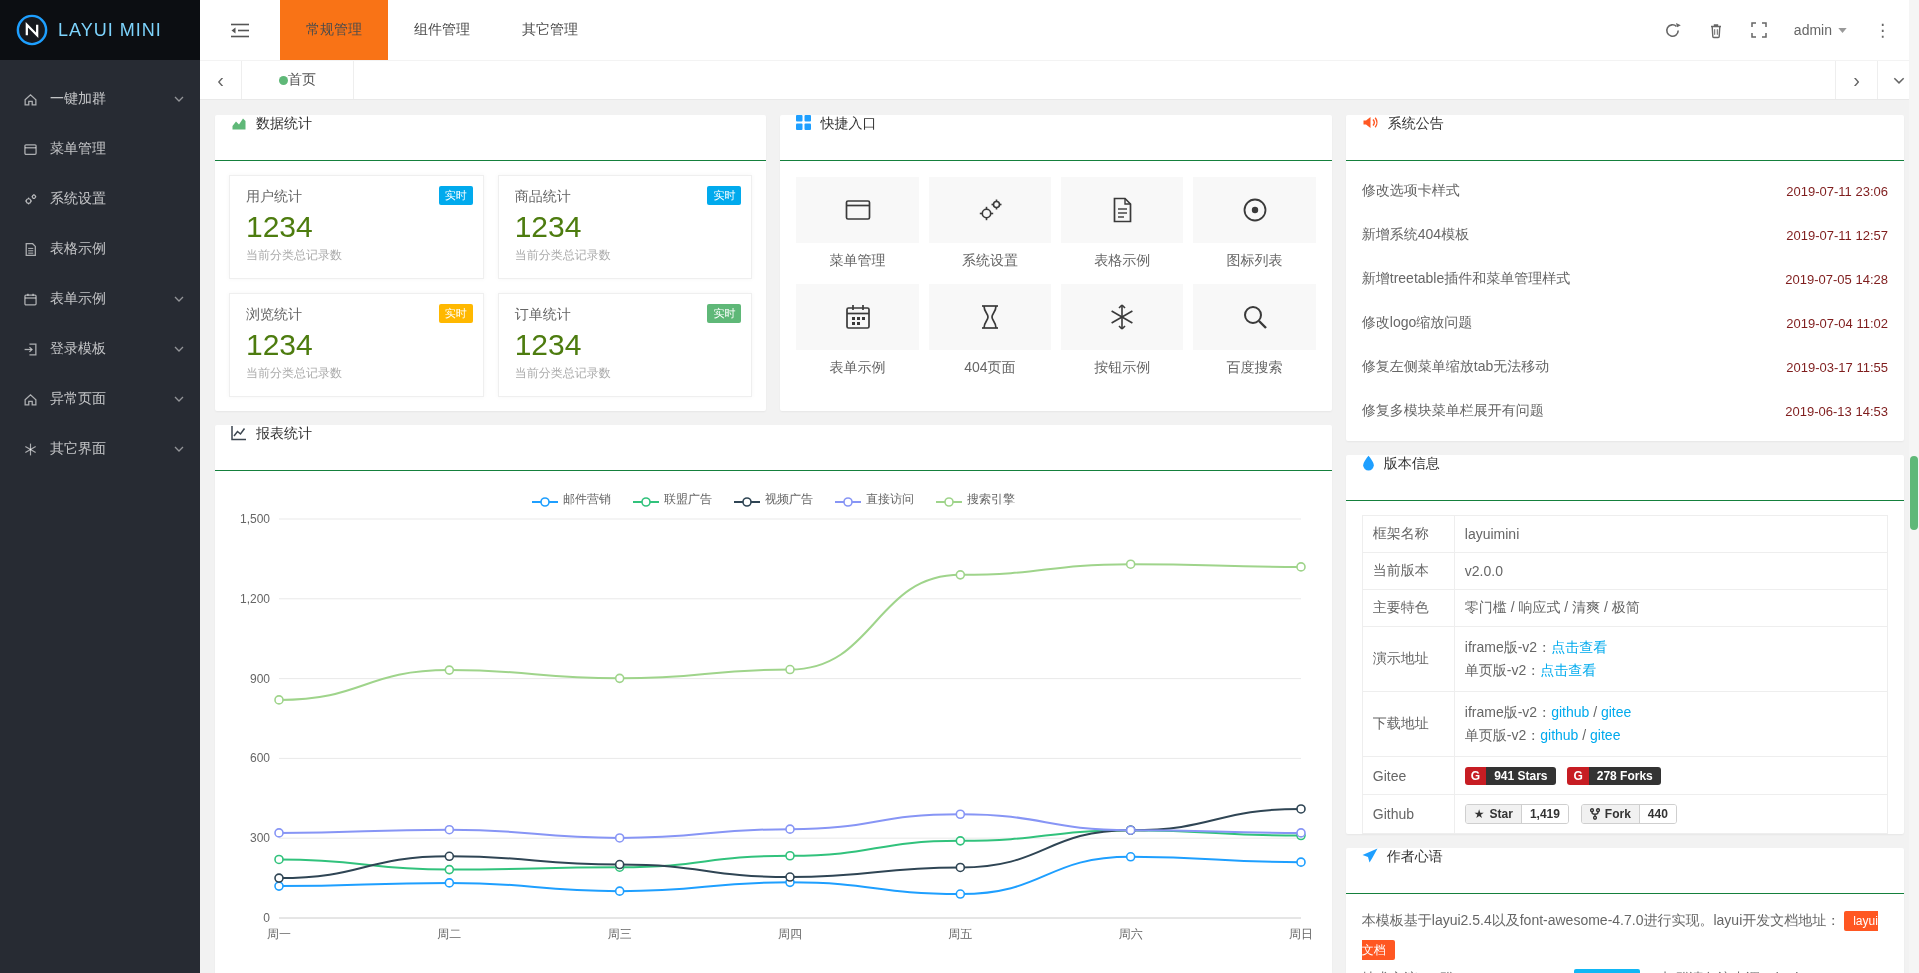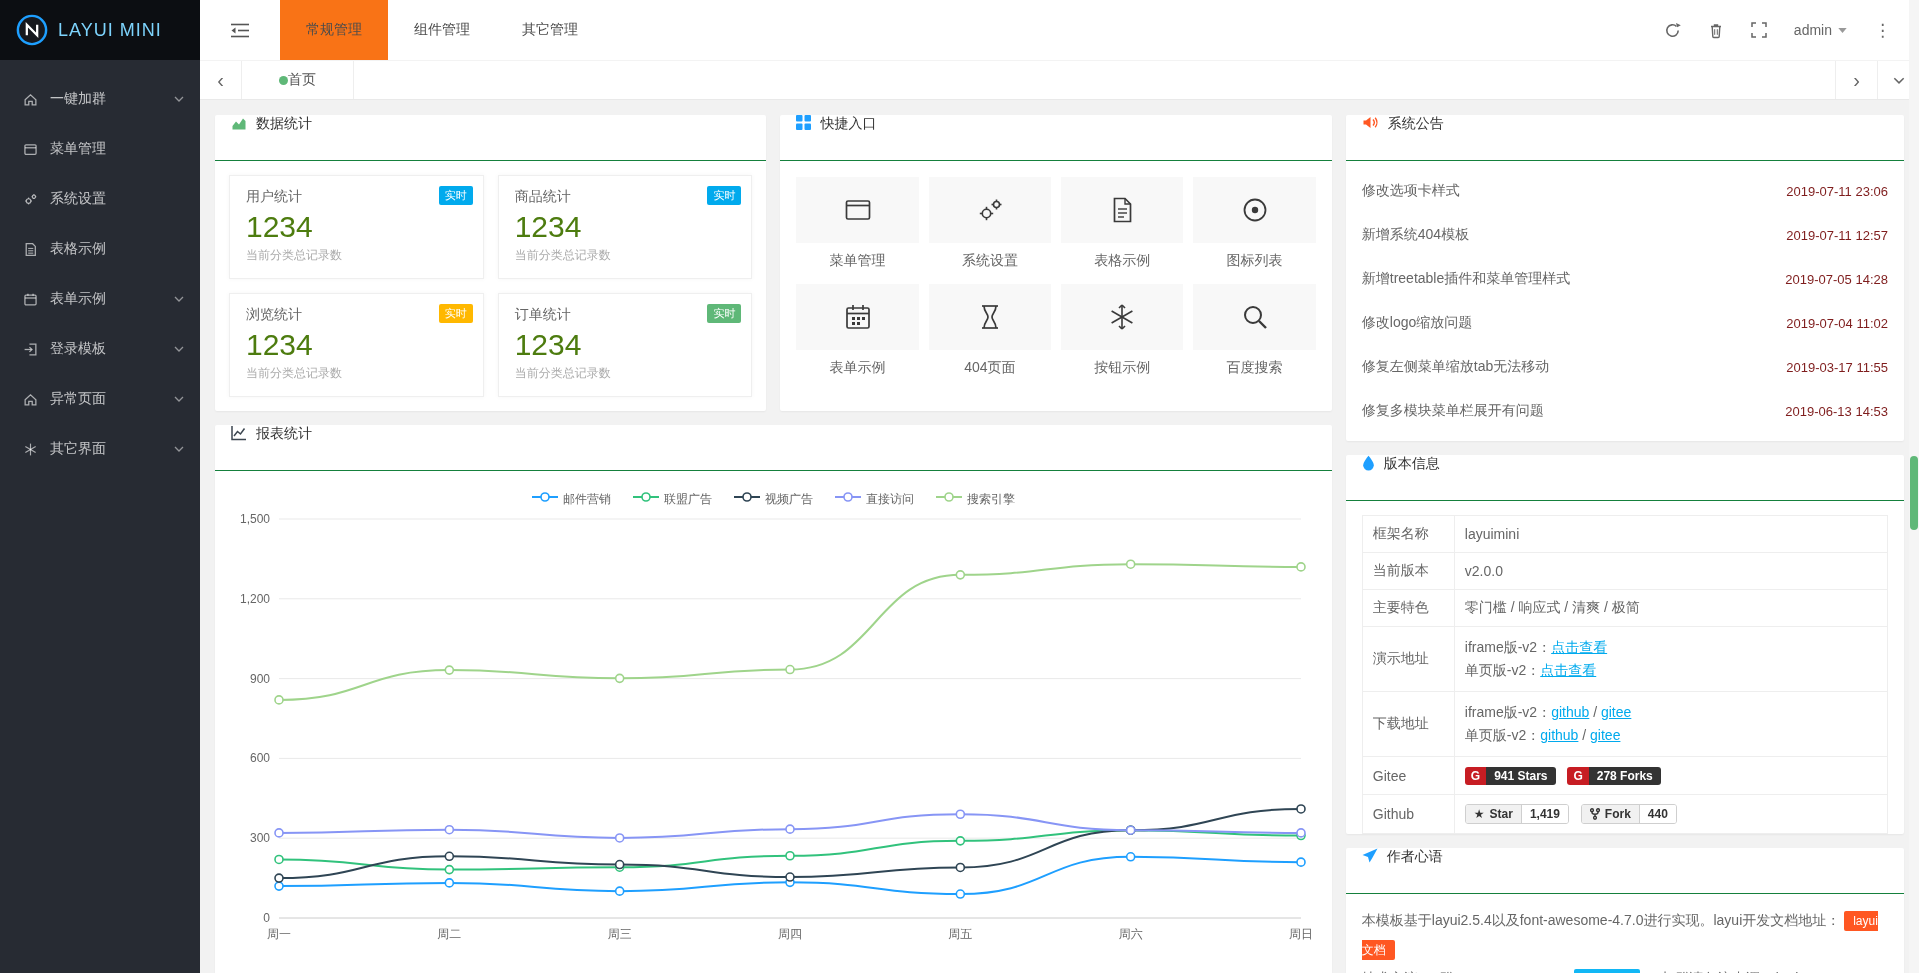--- a/index.html
+++ b/index.html
@@ -54,33 +54,33 @@
 .stat-badge{position:absolute;top:10px;right:10px;color:#fff;font-size:11px;padding:2px 6px;border-radius:2px}
 
 .quick-grid{display:grid;grid-template-columns:repeat(4,1fr);gap:14px 10px;padding:16px;align-content:start}
 .quick-item{text-align:center;cursor:pointer}
 .quick-icon{background:#F8F8F8;height:66px;display:flex;align-items:center;justify-content:center}
 .quick-label{display:block;margin-top:9px;color:#666}
 
 .report-card{margin-top:14px;flex:1}
 #chart{position:relative;padding:6px 14px 60px}
 #chart-legend{position:absolute;top:20px;left:0;right:0;display:flex;justify-content:center;gap:22px;align-items:center}
-.legend-item{display:flex;align-items:flex-start;gap:5px;font-size:12px;color:#666;cursor:pointer}
+.legend-item{display:flex;align-items:flex-end;gap:5px;font-size:12px;color:#666;cursor:pointer}
 
 .notice-list{padding:8px 16px;list-style:none}
 .notice-item{display:flex;justify-content:space-between;align-items:center;height:44px;cursor:pointer}
 .notice-text{color:#666}
 .notice-date{color:#7f1d1d;font-size:13px}
 
 .version-card{margin-top:14px}
 .version-table{width:calc(100% - 32px);margin:14px 16px;border-collapse:collapse}
 .version-table td{border:1px solid #EEE;padding:9px 10px;color:#666;vertical-align:middle}
 .version-table td.lbl{width:92px}
 .vline{line-height:1.65}
-a.vlink{color:var(--link);text-decoration:underline;cursor:pointer}
+a.vlink{color:var(--link);cursor:pointer}
 .gitee-badge{display:inline-flex;align-items:stretch;border-radius:3px;overflow:hidden;font-size:12px;margin-right:8px;cursor:pointer;vertical-align:middle}
 .gitee-badge .g{background:#C71D23;color:#fff;padding:2px 6px;font-weight:bold}
 .gitee-badge .t{background:#333;color:#fff;padding:2px 8px;font-weight:bold}
 .gh-badge{display:inline-flex;border:1px solid #CFCFCF;border-radius:3px;overflow:hidden;font-size:12px;margin-right:8px;cursor:pointer;vertical-align:middle}
 .gh-badge .l{background:#F1F1F1;padding:2px 8px;display:flex;gap:5px;align-items:center;font-weight:bold;color:#333;border-right:1px solid #CFCFCF}
 .gh-badge .r{background:#fff;padding:2px 8px;color:#333;font-weight:bold}
 
 .author-card{margin-top:14px}
 .author-body{padding:12px 16px 20px;color:#666;line-height:2.1}
 .badge-red{background:var(--danger);color:#fff;padding:3px 9px;border-radius:2px;font-size:12px;cursor:pointer}

